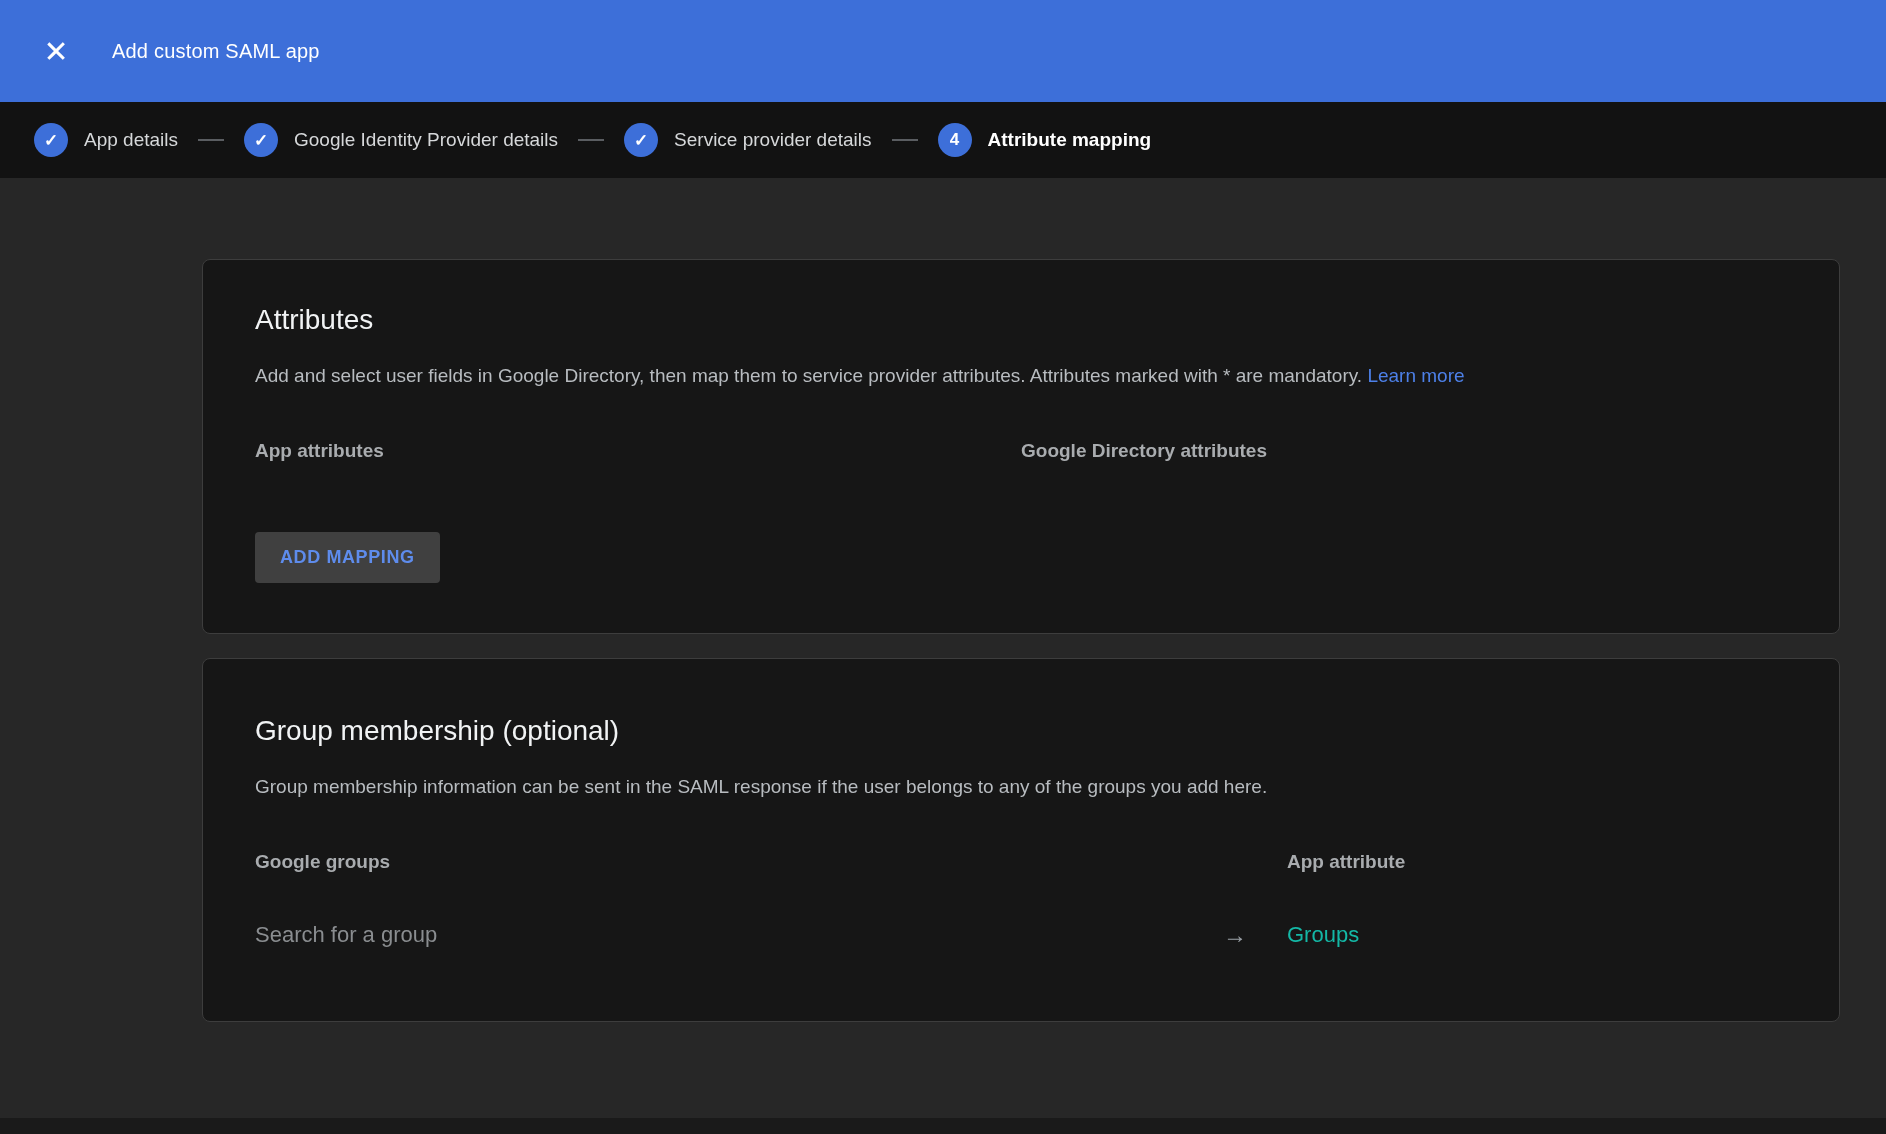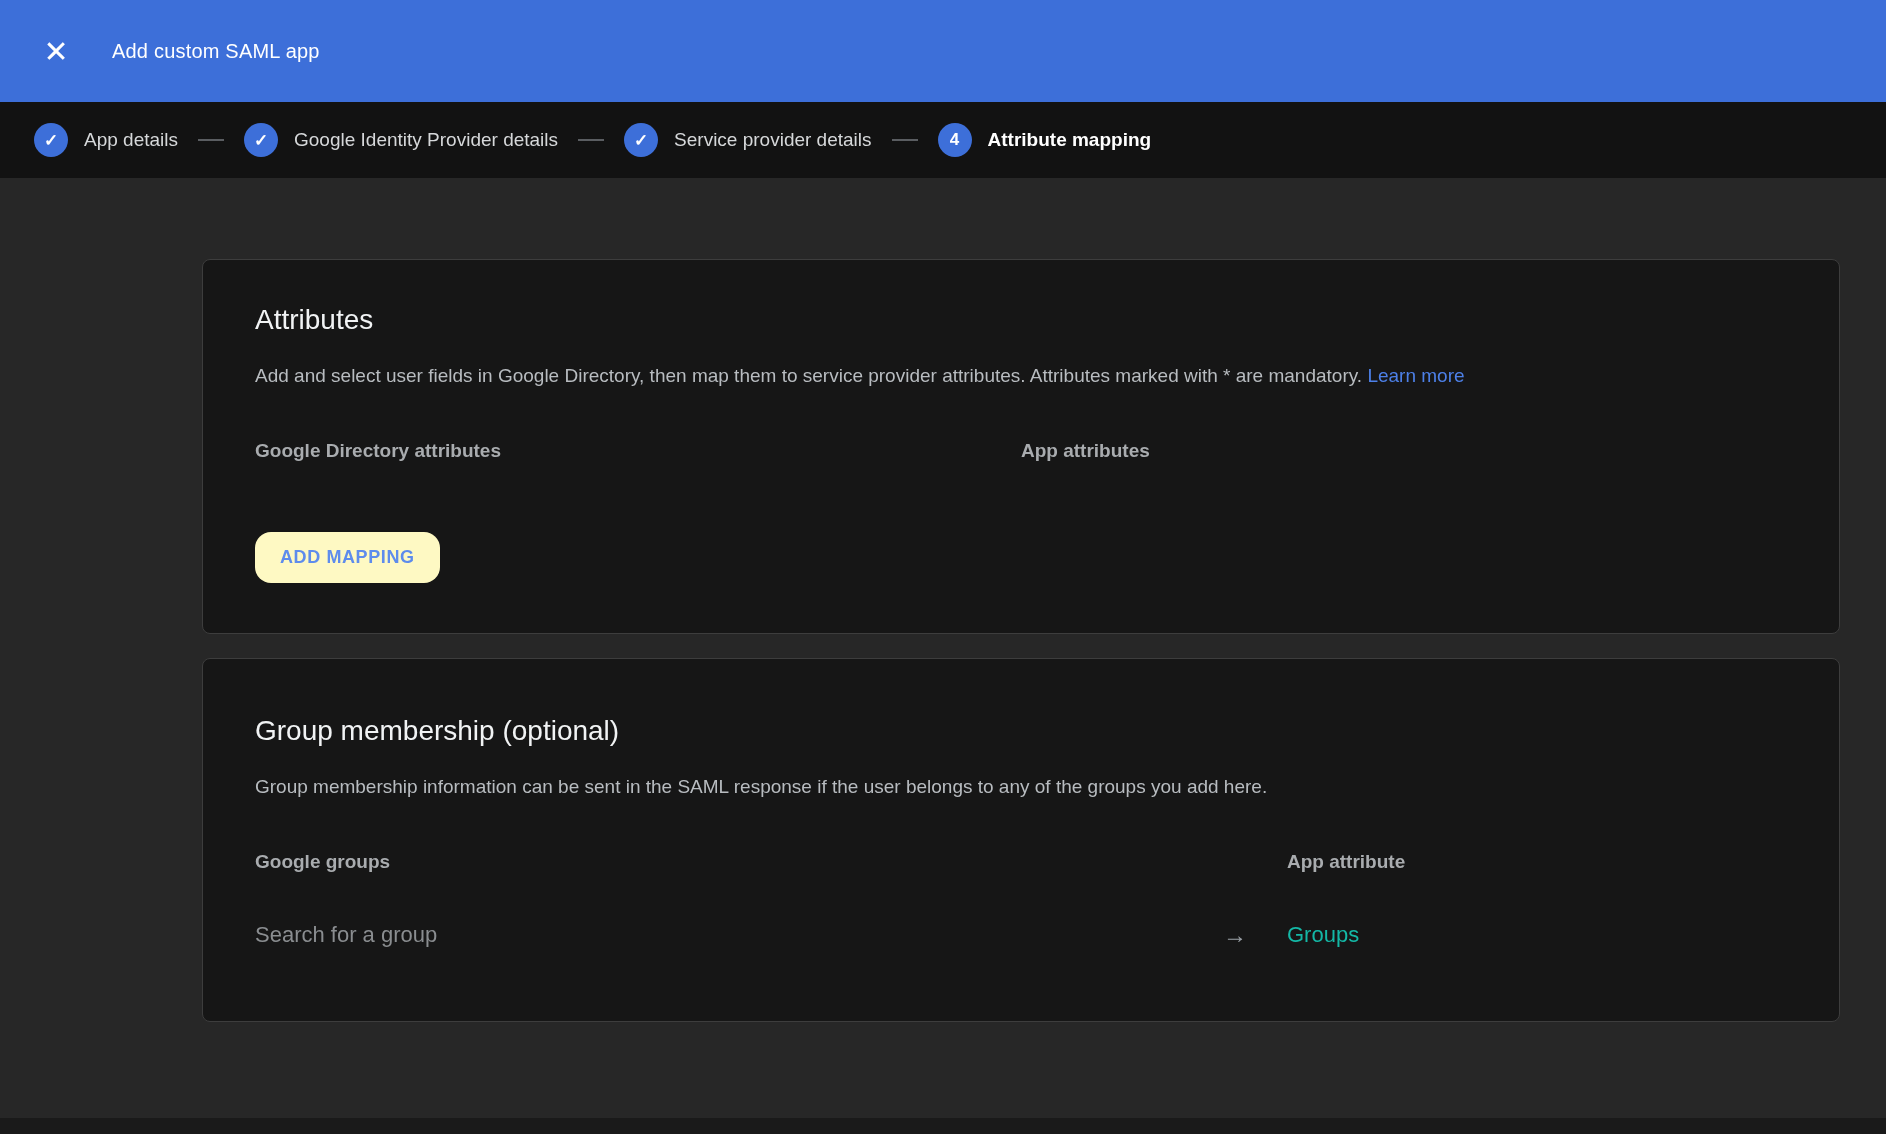--- a/index.html
+++ b/index.html
@@ -111,28 +111,28 @@
   }
 
   
   .attr-cols {
     display:grid;
     grid-template-columns:1fr 1fr;
     margin-bottom:70px;
   }
   .add-mapping-btn {
     display:inline-block;
-    background:#fef9c3;
+    background:#404040;
     color:#5e8cec;
     font-family:"Liberation Sans", sans-serif;
     font-size:18px;
     font-weight:700;
     letter-spacing:0.6px;
     border:none;
-    border-radius:16px;
+    border-radius:4px;
     padding:15px 25px;
     cursor:pointer;
   }
 
   
   .groups-grid {
     display:grid;
     grid-template-columns:1fr 64px 500px;
     row-gap:48px;
     align-items:center;
@@ -232,22 +232,22 @@
 <div class="content">
 
   <div class="card">
     <div class="card-inner">
       <div class="card-title">Attributes</div>
       <div class="card-desc">
         <span>Add and select user fields in Google Directory, then map them to service provider attributes. Attributes marked with * are mandatory.</span>
         <a class="link">Learn more</a>
       </div>
       <div class="attr-cols">
+        <div class="col-header">App attributes</div>
         <div class="col-header">Google Directory attributes</div>
-        <div class="col-header">App attributes</div>
       </div>
       <button class="add-mapping-btn">ADD MAPPING</button>
     </div>
   </div>
 
   <div class="card">
     <div class="card-inner groups">
       <div class="card-title">Group membership (optional)</div>
       <div class="card-desc">Group membership information can be sent in the SAML response if the user belongs to any of the groups you add here.</div>
       <div class="groups-grid">

